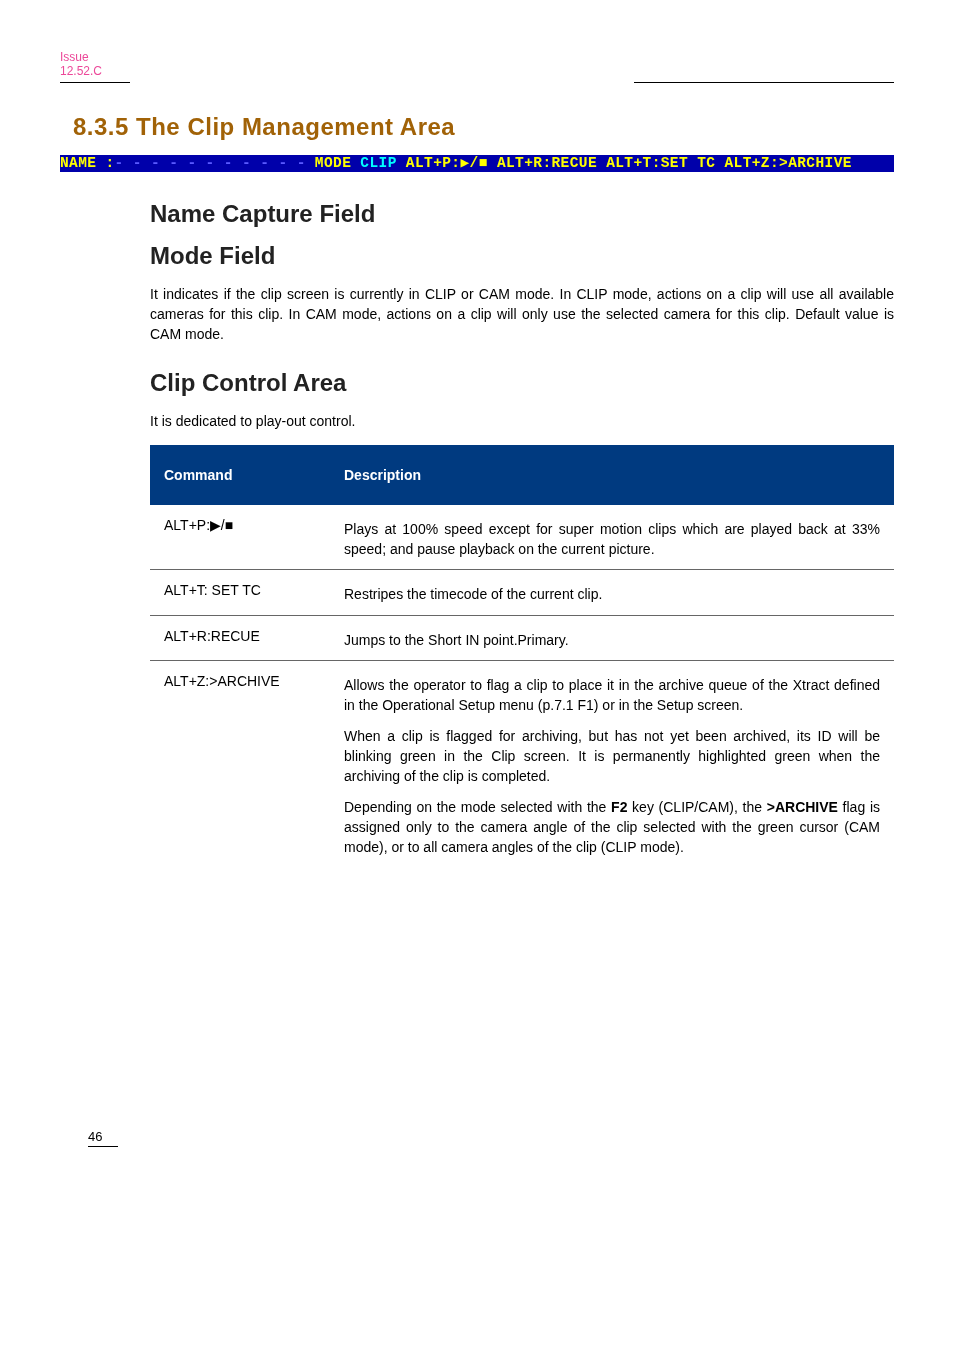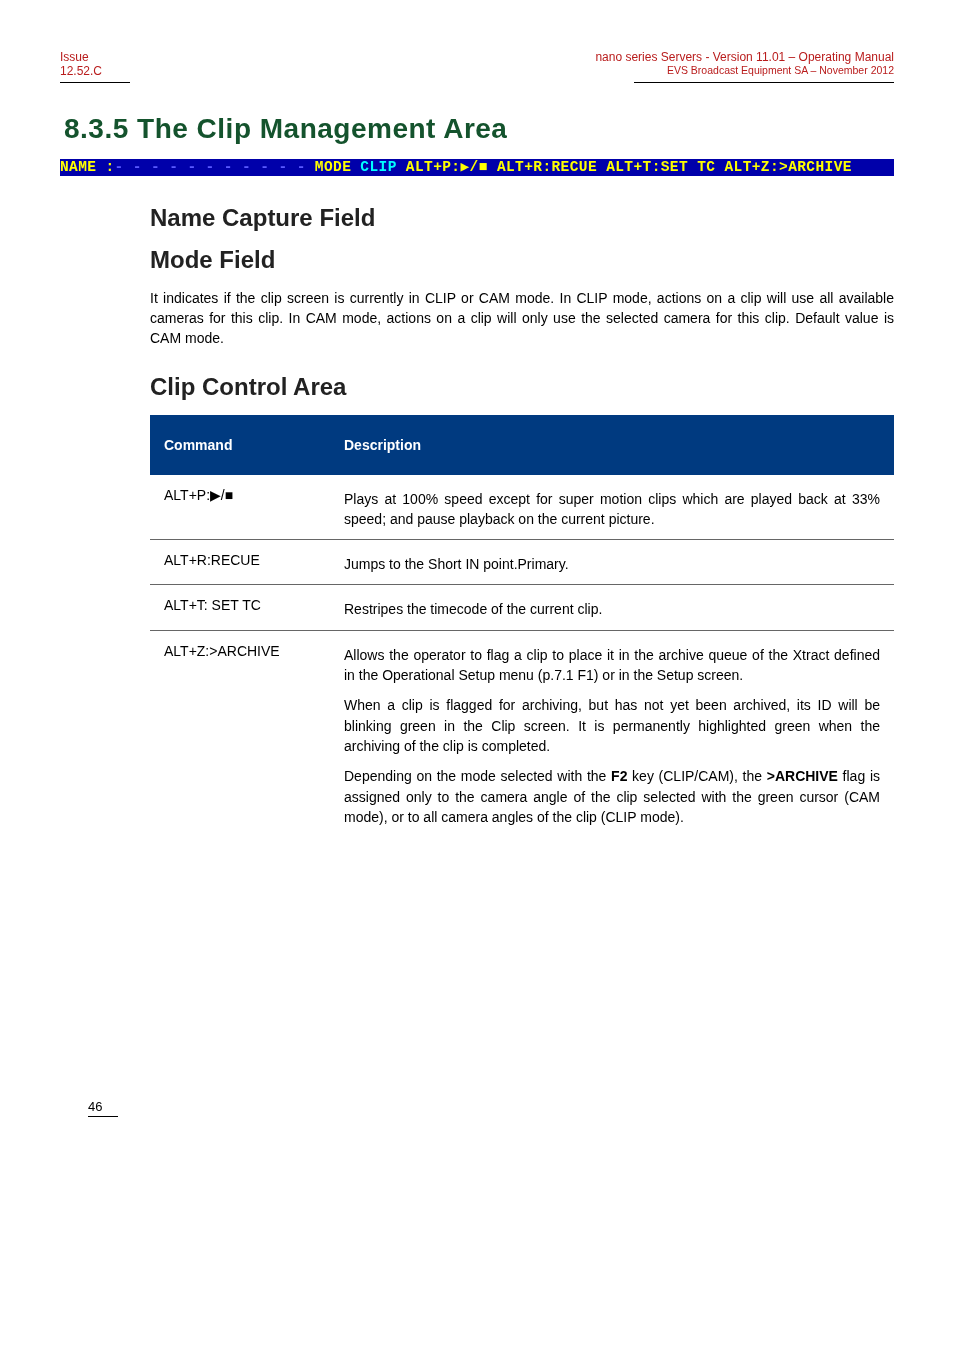--- a/index.html
+++ b/index.html
@@ -11,43 +11,43 @@
     color: #000;
     width: 954px;
   }
   .page {
     padding: 50px 60px 40px 60px;
   }
   .header {
     display: flex;
     justify-content: space-between;
     font-size: 12px;
-    color: #b91c1c;
+    color: #ec4899;
     margin-bottom: 4px;
     gap: 23px;
   }
   .header .left { text-align: left; }
   .header .right { text-align: right; }
   .header-underline-row {
     display: flex;
     justify-content: space-between;
   }
   .header-underline-left {
     width: 70px;
     border-top: 1px solid #000;
   }
   .header-underline-right {
     width: 260px;
     border-top: 1px solid #000;
   }
   .h-section {
-    font-size: 28px;
+    font-size: 24px;
     font-weight: bold;
-    color: #14532d;
-    margin: 30px 0 14px 4px;
+    color: #a16207;
+    margin: 30px 0 14px 13px;
     letter-spacing: 0.5px;
   }
   .terminal {
     font-family: "Courier New", monospace;
     font-size: 14.5px;
     line-height: 1.15;
     font-weight: bold;
     letter-spacing: 0.4px;
     margin: 0 0 28px 0;
     width: 100%;
@@ -116,68 +116,65 @@
 </style>
 </head>
 <body>
 
 <div class="page">
   <div class="header">
     <div class="left">
       <div>Issue</div>
       <div>12.52.C</div>
     </div>
-    <div class="right">
-      <div>nano series Servers - Version 11.01 – Operating Manual</div>
-      <div style="font-size:10.5px">EVS Broadcast Equipment SA – November 2012</div>
-    </div>
   </div>
   <div class="header-underline-row">
     <div class="header-underline-left"></div>
     <div class="header-underline-right"></div>
   </div>
 
   <div class="h-section">8.3.5  The  Clip  Management  Area</div>
 
   <div class="terminal">
     <div class="row1"><span class="t-yellow">NAME :</span><span class="t-grey">- - - - - - - - - - -</span><span class="t-yellow"> MODE </span><span class="t-cyan">CLIP</span><span class="t-yellow">  ALT+P:▶/■ ALT+R:RECUE ALT+T:SET TC ALT+Z:&gt;ARCHIVE </span></div>
   </div>
 
   <div class="content">
     <div class="h-sub">Name  Capture  Field</div>
 
     <div class="h-sub">Mode  Field</div>
     <p class="para">It indicates if the clip screen is currently in CLIP or CAM mode. In CLIP mode, actions on a clip will use all available cameras for this clip. In CAM mode, actions on a clip will only use the selected camera for this clip. Default value is CAM mode.</p>
 
     <div class="h-sub">Clip  Control  Area</div>
+    <p class="para para-tight">It is dedicated to play-out control.</p>
 
     <table class="data">
       <thead>
         <tr>
           <th>Command</th>
           <th>Description</th>
         </tr>
       </thead>
       <tbody id="table-body">
           <tr>
             <td class="cmd">ALT+P:▶/■</td>
             <td class="desc">
               <p>Plays at 100% speed except for super motion clips which are played back at 33% speed; and pause playback on the current picture.</p>
             </td>
           </tr>
           <tr class="sep">
+            <td class="cmd">ALT+T: SET TC</td>
+            <td class="desc">
+              <p>Restripes the timecode of the current clip.</p>
+            </td>
+          </tr>
+          <tr class="sep">
             <td class="cmd">ALT+R:RECUE</td>
             <td class="desc">
               <p>Jumps to the Short IN point.Primary.</p>
-            </td>
-          </tr>
-          <tr class="sep">
-            <td class="cmd">ALT+T: SET TC</td>
-            <td class="desc">
-              <p>Restripes the timecode of the current clip.</p>
             </td>
           </tr>
           <tr class="sep">
             <td class="cmd">ALT+Z:&gt;ARCHIVE</td>
             <td class="desc">
               <p>Allows the operator to flag a clip to place it in the archive queue of the Xtract defined in the Operational Setup menu (p.7.1 F1) or in the Setup screen.</p>
               <p>When a clip is flagged for archiving, but has not yet been archived, its ID will be blinking green in the Clip screen. It is permanently highlighted green when the archiving of the clip is completed.</p>
               <p>Depending on the mode selected with the <b>F2</b> key (CLIP/CAM), the <b>&gt;ARCHIVE</b> flag is assigned only to the camera angle of the clip selected with the green cursor (CAM mode), or to all camera angles of the clip (CLIP mode).</p>
             </td>
           </tr>

